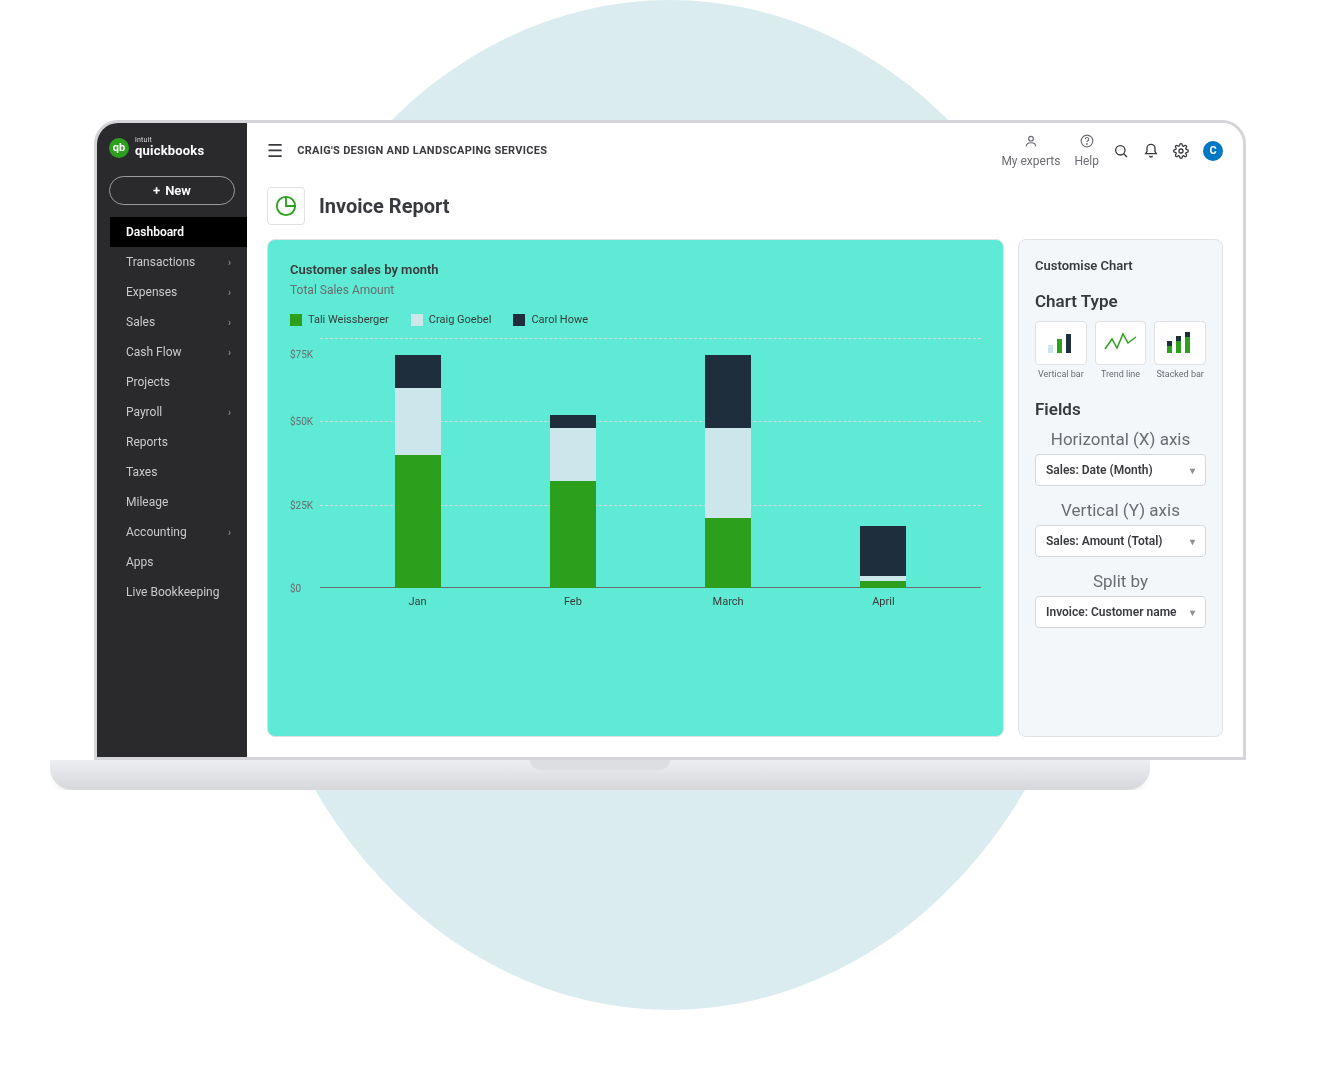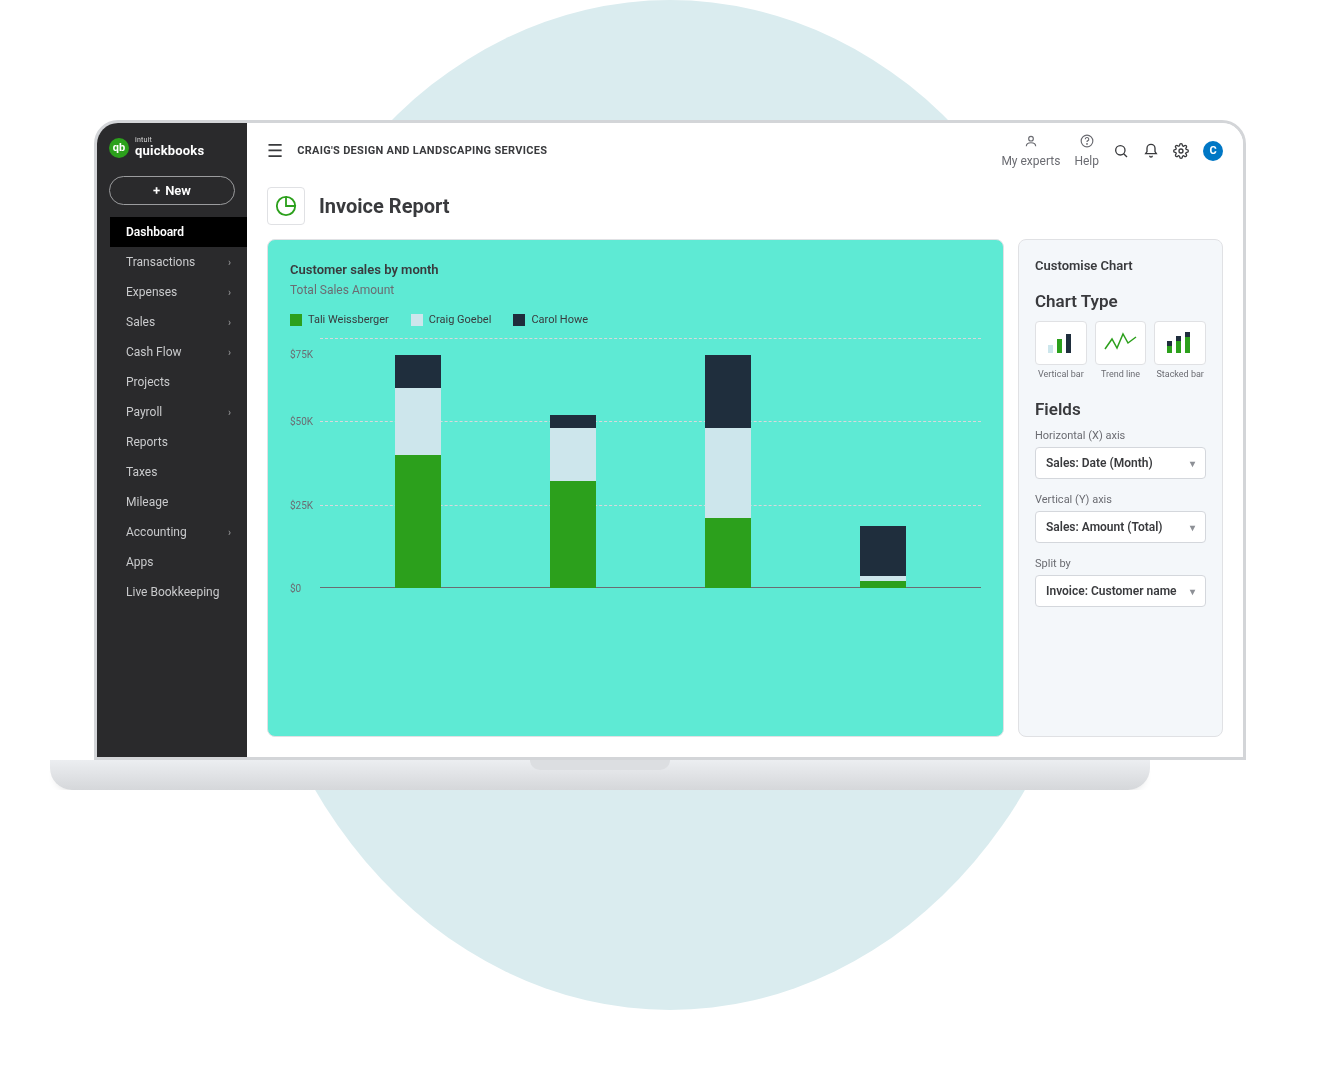--- a/index.html
+++ b/index.html
@@ -56,21 +56,21 @@
   .xlabel { position:absolute; bottom:0; font-size:11px; color:#393a3d; text-align:center; width:46px;}
 
   
   .side-panel { width:205px; background:#f4f7fa; border:1px solid #e0e1e4; border-radius:8px; padding:18px 16px;}
   .side-panel h2 { font-size:13px; font-weight:600; color:#393a3d; margin-bottom:18px;}
   .sp-sub { font-size:17px; font-weight:600; color:#393a3d; margin-bottom:10px;}
   .ct-row { display:flex; gap:8px; margin-bottom:20px;}
   .ct-opt { flex:1; text-align:center; cursor:pointer;}
   .ct-box { background:#fff; border:1px solid #e0e1e4; border-radius:4px; height:44px; display:flex; align-items:center; justify-content:center; margin-bottom:4px;}
   .ct-lbl { font-size:9px; color:#6b6c72;}
-  .field-lbl { font-size:11px; color:#6b6c72; margin-bottom:5px;}
+  .field-lbl { font-size:17px; color:#6b6c72; margin-bottom:5px;text-align:center;}
   .sel { background:#fff; border:1px solid #d4d7dc; border-radius:4px; padding:8px 10px; font-size:12px; font-weight:600; color:#393a3d; display:flex; justify-content:space-between; align-items:center; margin-bottom:14px; cursor:pointer;}
   .sel .dd { color:#8d9096; font-size:10px;}
 </style>
 </head>
 <body>
 
 <div class="bg-circle"></div>
 
 <div class="laptop">
   <div class="screen">
@@ -235,20 +235,26 @@
                   <div class="seg" style="height: 73.3333px; background: rgb(31, 46, 61);"></div>
                   <div class="seg" style="height: 90px; background: rgb(205, 230, 236);"></div>
                   <div class="seg" style="height: 70px; background: rgb(44, 160, 28);"></div>
                 </div>
                 <div class="barcol">
                   <div class="seg" style="height: 50px; background: rgb(31, 46, 61);"></div>
                   <div class="seg" style="height: 5px; background: rgb(205, 230, 236);"></div>
                   <div class="seg" style="height: 6.66667px; background: rgb(44, 160, 28);"></div>
                 </div>
               </div>
+              <div style="position: absolute; left: 0px; right: 0px; bottom: 0px; display: flex; justify-content: space-around; padding: 0px 20px;">
+                <div class="xlabel" style="position: static;">Jan</div>
+                <div class="xlabel" style="position: static;">Feb</div>
+                <div class="xlabel" style="position: static;">March</div>
+                <div class="xlabel" style="position: static;">April</div>
+              </div>
             </div>
         </div>
 
         <div class="side-panel">
           <h2>Customise Chart</h2>
           <div class="sp-sub">Chart Type</div>
           <div class="ct-row" id="ct-row">
               <div class="ct-opt">
                 <div class="ct-box">
                   <svg width="30" height="24">

